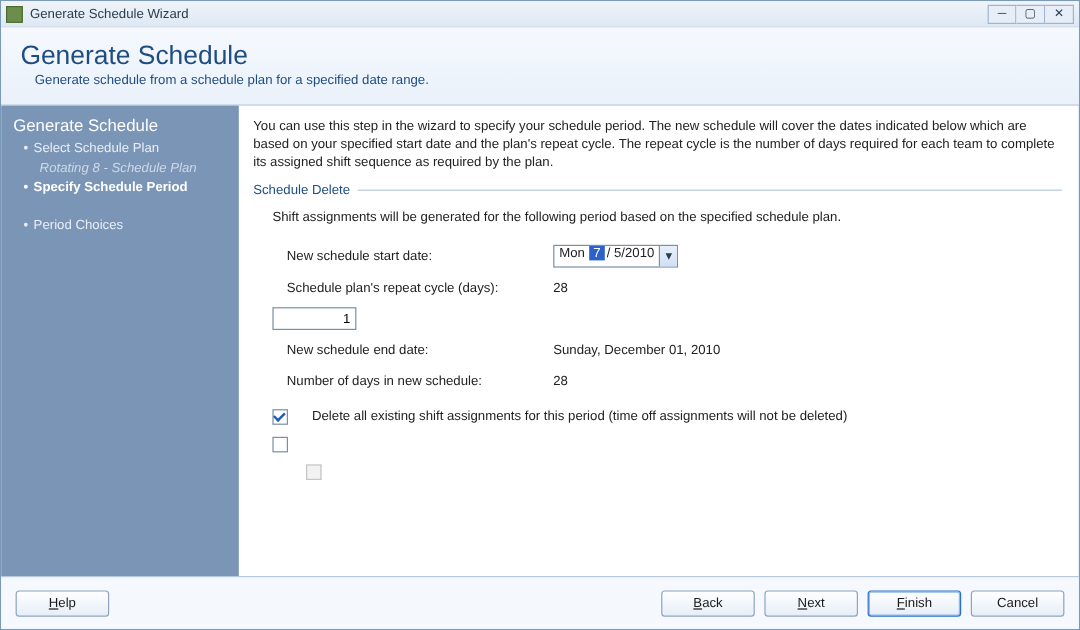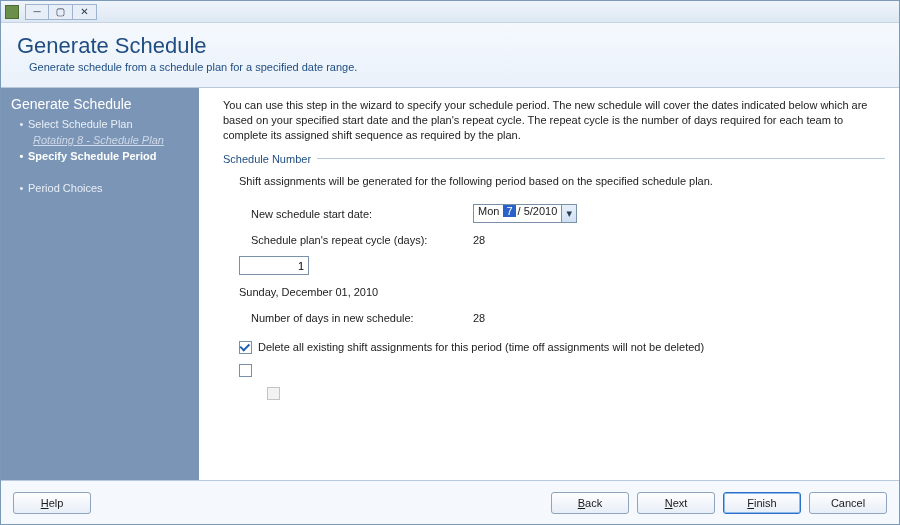--- a/index.html
+++ b/index.html
@@ -13,53 +13,54 @@
   .win-btn + .win-btn { border-left: none; }
   .header-panel { background: linear-gradient(#f5f9fe 0%, #eaf1fa 100%); padding: 10px 16px 14px 16px; border-bottom: 1px solid #b7c9db; }
   .header-title { font-size: 22px; color: #1f4d82; font-weight: 400; }
   .header-sub { font-size: 11px; color: #1f4d82; margin-top: 2px; padding-left: 12px; }
   .body-row { flex: 1; display: flex; min-height: 0; }
   .sidebar { width: 198px; background: #7a95b6; color: #fff; padding: 8px 10px 8px 10px; }
   .sidebar-title { font-size: 14px; font-weight: 400; margin-bottom: 6px; }
   .step { font-size: 11px; margin: 4px 0 4px 8px; color: #e9eef6; }
   .step .dot { display: inline-block; width: 5px; text-align: center; margin-right: 4px; }
   .step.active { color: #fff; font-weight: bold; }
-  .substep { font-size: 11px; font-style: italic; color: #cfd9e7; margin: 0 0 2px 22px; text-decoration: underline; }
-  .content { flex: 1; padding: 10px 14px 0 24px; color: #222; overflow: auto; }
+  .substep { font-size: 11px; font-style: italic; color: #cfd9e7; margin: 0 0 2px 22px; }
+  .content { flex: 1; padding: 10px 14px 0 12px; color: #222; overflow: auto; }
   .intro { line-height: 1.35; margin-bottom: 10px; }
   .section-label { color: #1f4d82; font-size: 11px; display: flex; align-items: center; gap: 6px; margin-bottom: 10px; }
   .section-label .line { flex: 1; height: 1px; background: #b7c9db; }
   .inner { padding-left: 16px; }
   .lead { margin-bottom: 14px; }
   .row { display: flex; align-items: center; height: 26px; }
   .row .label { width: 222px; margin-left: 12px; }
   .row .val { }
   .date-field { display: inline-flex; align-items: flex-start; border: 1px solid #7a8fa8; height: 19px; font-size: 11px; background: #fff; }
   .date-field .mon { padding: 0 4px; }
   .date-field .sel { background: #2a62c9; color: #fff; padding: 0 3px; }
   .date-field .rest { padding: 0 4px 0 2px; }
   .date-field .drop { width: 15px; height: 17px; border-left: 1px solid #7a8fa8; background: linear-gradient(#e7f0fb,#cfe0f4); display: flex; align-items: center; justify-content: center; cursor: pointer; color: #2b3b50; }
   .num-input { width: 70px; height: 19px; border: 1px solid #7a8fa8; text-align: right; padding: 0 4px; font-family: inherit; font-size: 11px; }
-  .chk-row { display: flex; align-items: center; gap: 6px; margin-top: 10px; }
+  .chk-row { display: flex; align-items: center; gap: 20px; margin-top: 10px; }
   .chk-row.disabled { color: #9a9a9a; margin-left: 28px; }
   .chk { width: 13px; height: 13px; border: 1px solid #7a8fa8; background: #fff; display: flex; align-items: center; justify-content: center; }
   .chk.checked::after { content: ""; display: block; width: 7px; height: 4px; border-left: 2px solid #1a5fb4; border-bottom: 2px solid #1a5fb4; transform: rotate(-45deg) translate(0px,-1px); }
   .chk.disabled { border-color: #c4c4c4; background: #f2f2f2; }
   .footer { height: 44px; border-top: 1px solid #b7c9db; display: flex; align-items: center; padding: 0 12px; gap: 8px; background: #f5f8fc; }
   .spacer { flex: 1; }
   .btn { min-width: 78px; height: 22px; border: 1px solid #8ea4bf; background: linear-gradient(#fefeff,#e7eef7); border-radius: 3px; font-size: 11px; color: #1a1a1a; cursor: pointer; padding: 0 10px; display: inline-flex; align-items: center; justify-content: center; }
   .btn u { text-decoration: underline; }
   .btn.default { border-color: #2a6fc9; box-shadow: inset 0 0 0 1px #8fb8ea; }
 </style>
 </head>
 <body>
 
 <div class="window">
   <div class="titlebar">
     <div class="titlebar-icon"></div>
+    <div class="titlebar-text">Generate Schedule Wizard</div>
     <div class="win-btns">
       <div class="win-btn">─</div>
       <div class="win-btn">▢</div>
       <div class="win-btn">✕</div>
     </div>
   </div>
 
   <div class="header-panel">
     <div class="header-title">Generate Schedule</div>
     <div class="header-sub">Generate schedule from a schedule plan for a specified date range.</div>
@@ -72,21 +73,21 @@
       <div class="substep">Rotating 8 - Schedule Plan</div>
       <div class="step active"><span class="dot">•</span><span>Specify Schedule Period</span></div>
       <div style="height:12px"></div>
       <div class="step"><span class="dot">•</span><span>Period Choices</span></div>
     </div>
 
     <div class="content">
       <div class="intro">You can use this step in the wizard to specify your schedule period.  The new schedule will cover the dates indicated below which are based on your specified start date and the plan's repeat cycle. The repeat cycle is the number of days required for each team to complete its assigned shift sequence as required by the plan.</div>
 
       <div class="section-label">
-        <span>Schedule Number</span>
+        <span>Schedule Delete</span>
         <span class="line"></span>
       </div>
 
       <div class="inner">
         <div class="lead">Shift assignments will be generated for the following period based on the specified schedule plan.</div>
 
         <div class="row">
           <div class="label">New schedule start date:</div>
           <div class="val">
             <div class="date-field">
@@ -103,20 +104,21 @@
           <div class="val">28</div>
         </div>
 
         <div class="row">
           <div class="val">
             <input class="num-input" value="1" style="">
           </div>
         </div>
 
         <div class="row">
+          <div class="label">New schedule end date:</div>
           <div class="val">Sunday, December 01, 2010</div>
         </div>
 
         <div class="row">
           <div class="label">Number of days in new schedule:</div>
           <div class="val">28</div>
         </div>
 
         <div class="chk-row">
           <span class="chk checked"></span>

